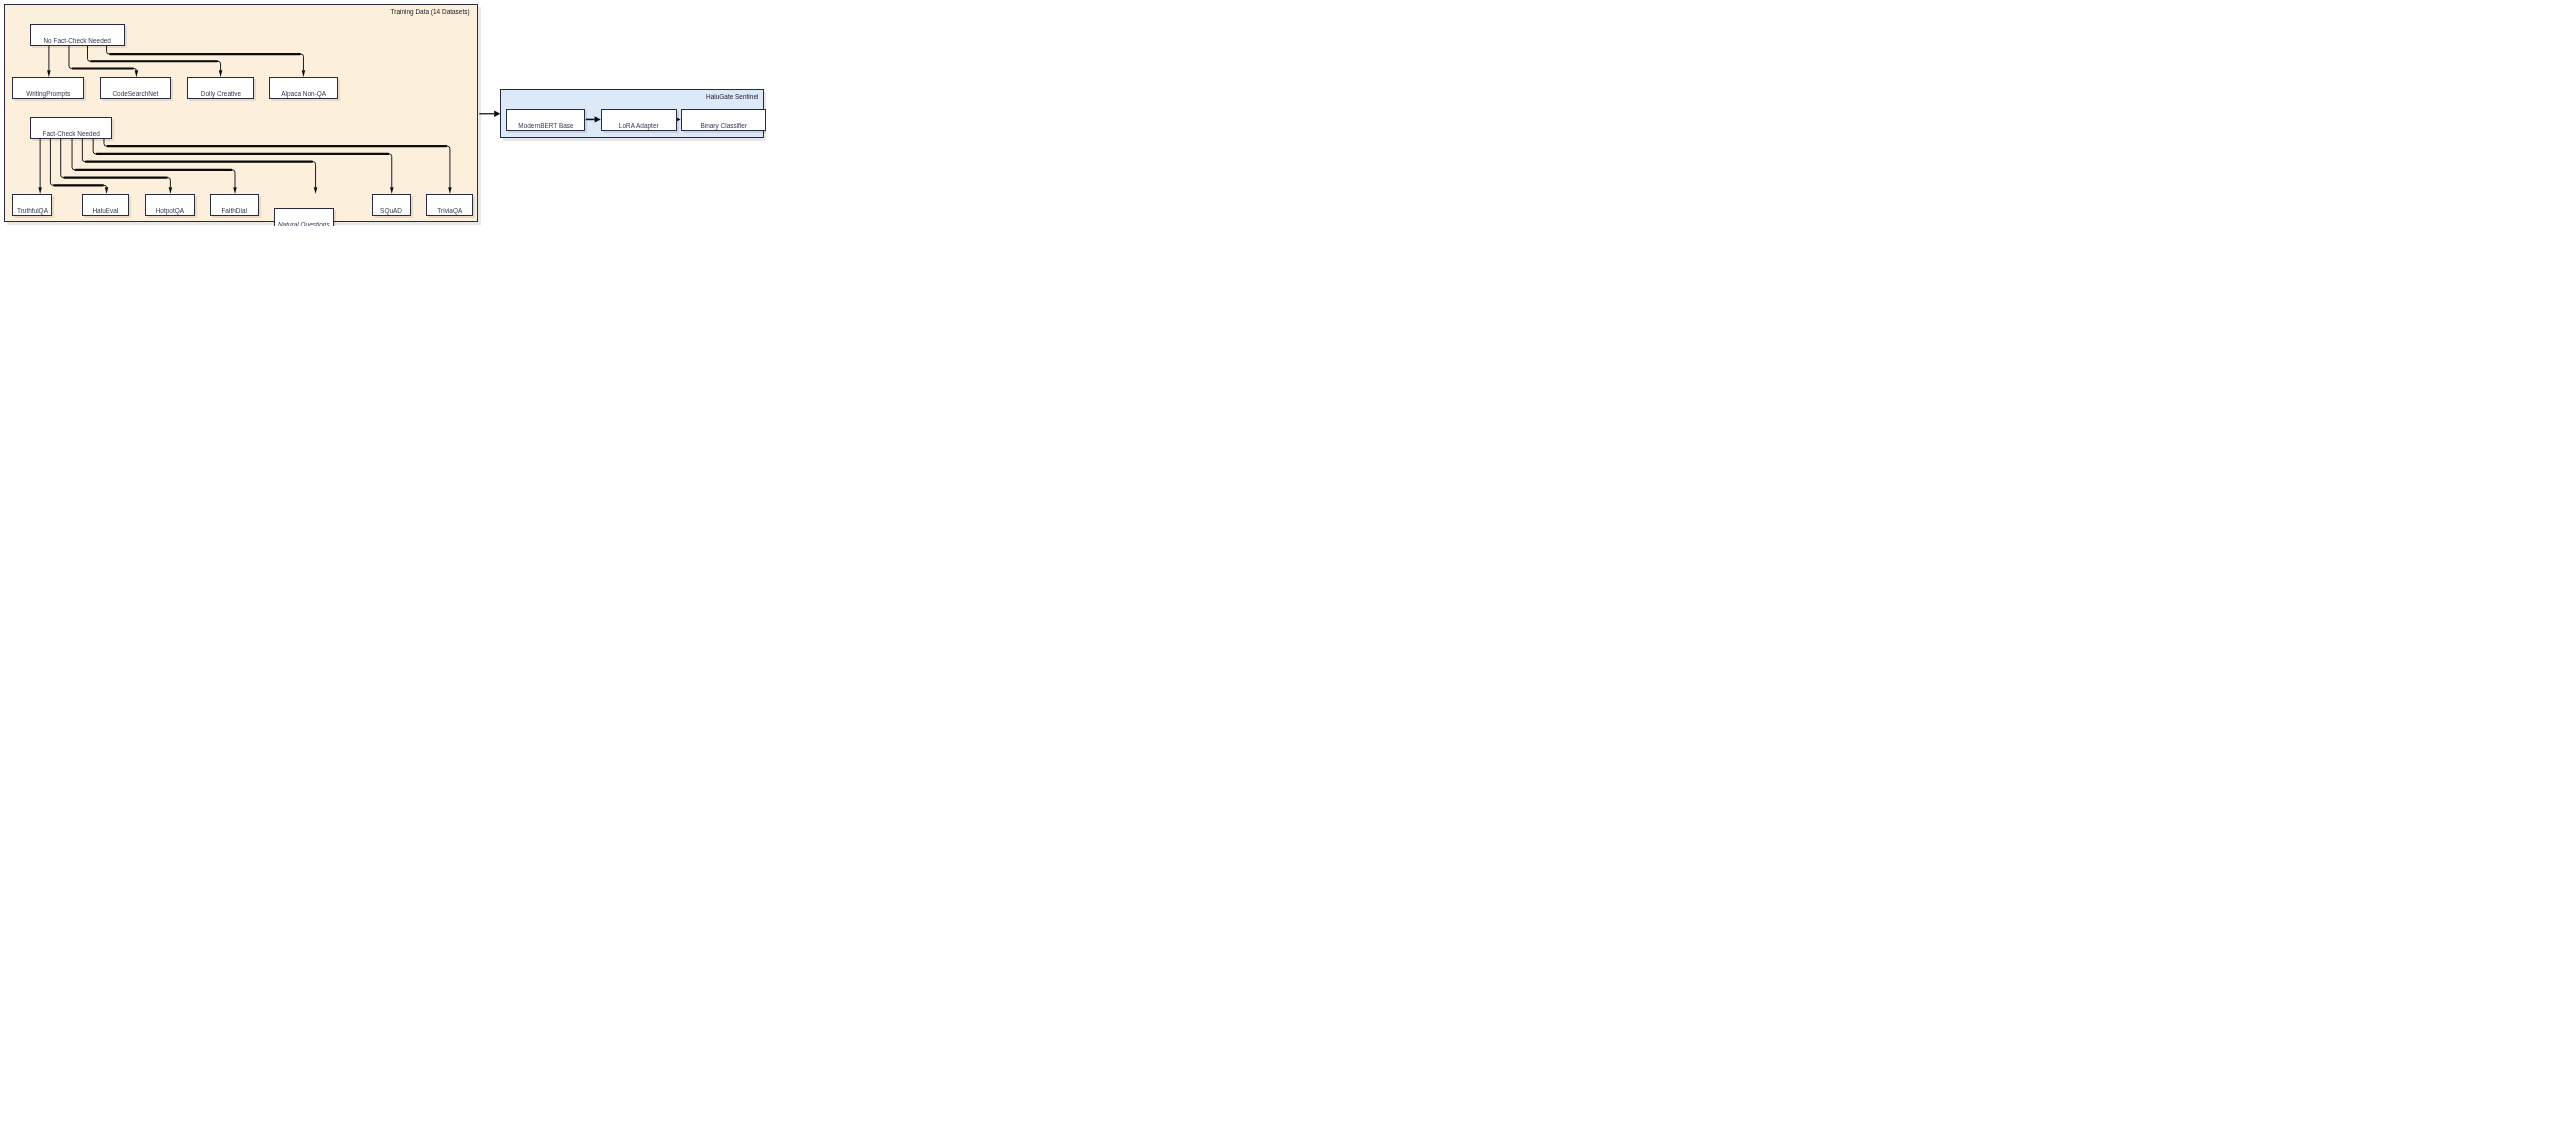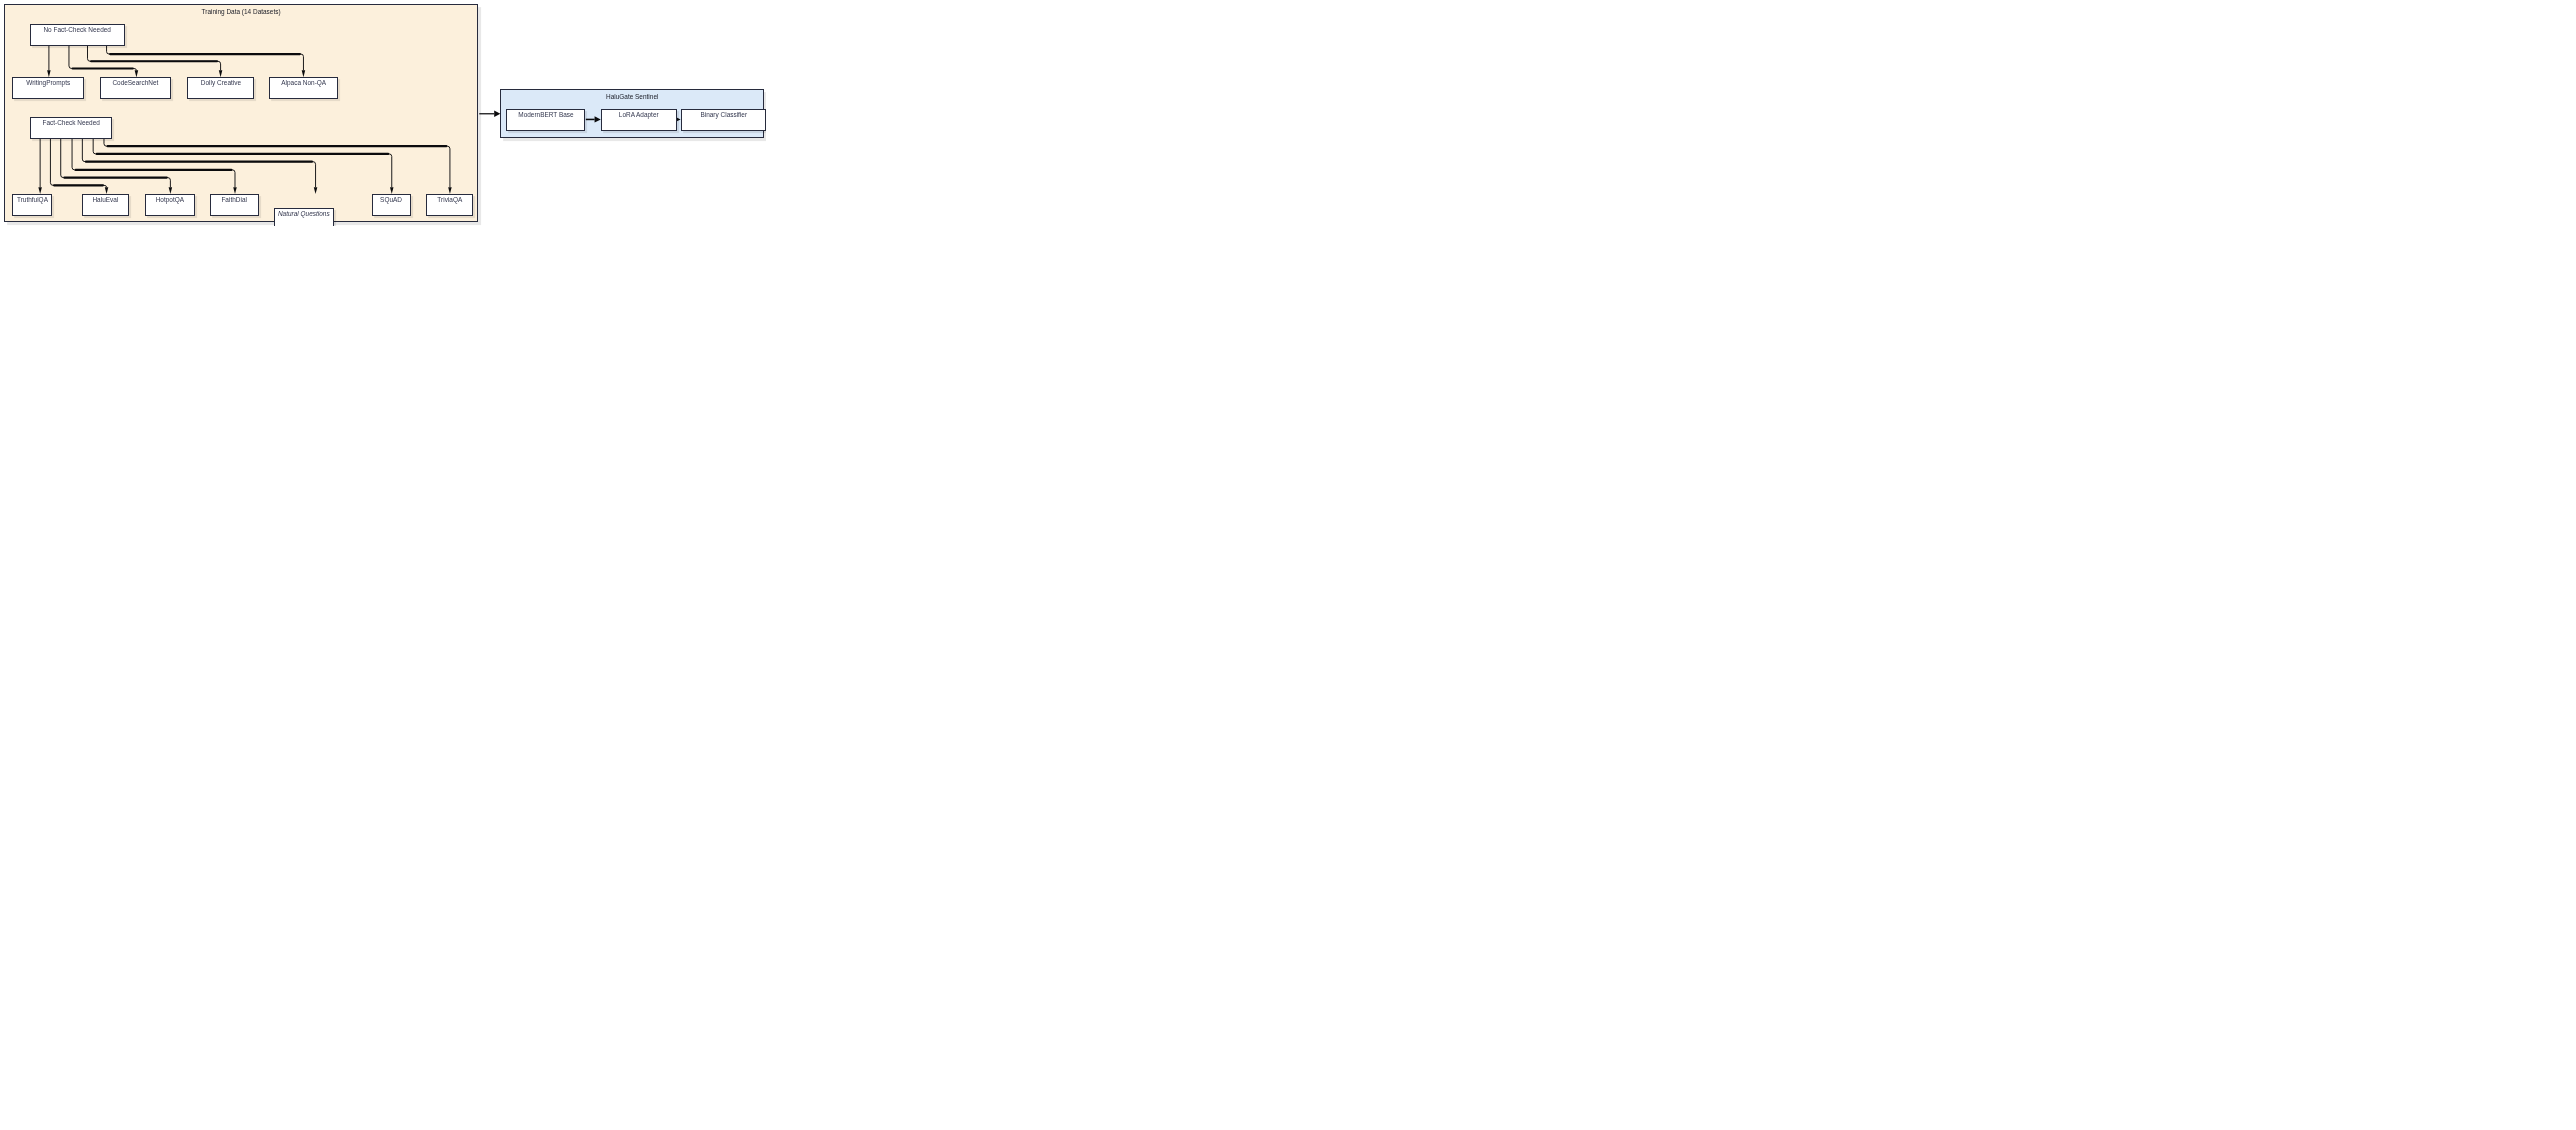--- a/index.html
+++ b/index.html
@@ -15,30 +15,30 @@
   }
   .group{
     position:absolute; box-sizing:border-box;
     border:1.3px solid var(--box-border);
     box-shadow:3.1px 3.1px 0 rgba(0,0,0,0.09);
     z-index:1;
   }
   #g-training{left:4.1px; top:4.1px; width:474px; height:218px; background:var(--training-bg);}
   #g-halugate{left:500px; top:89px; width:264px; height:49px; background:var(--halugate-bg);}
   .group-title{
-    position:absolute; top:2.1px; left:0; right:0; text-align:center;
+    position:absolute; top:2.1px; left:0; right:0; text-align:right;
     font-size:7.7px; line-height:9.3px; color:var(--title-text); white-space:nowrap;
   }
   .group-title .lbl{display:inline-block; transform:scaleX(0.84); transform-origin:center;}
   .wires{position:absolute; left:0; top:0; z-index:2; pointer-events:none;}
   .node{
     position:absolute; box-sizing:border-box; background:var(--node-bg);
     border:1.1px solid var(--box-border);
     box-shadow:2.1px 2.1px 0 rgba(0,0,0,0.085);
-    display:flex; align-items:flex-start; justify-content:center;
+    display:flex; align-items:flex-end; justify-content:center;
     font-size:7.7px; color:var(--text); z-index:3; white-space:nowrap;
   }
   .node .lbl{display:inline-block; transform:scaleX(0.84); transform-origin:center;}
   
   #n-nofact     {left:30px;  top:24px;  width:95px; height:22px;}
   #n-writing    {left:12.4px;  top:77px; width:72px; height:21.6px;}
   #n-codesearch {left:100px; top:77px; width:71px; height:21.6px;}
   #n-dolly      {left:187px; top:77px; width:67px; height:21.6px;}
   #n-alpaca     {left:269px; top:77px; width:69px; height:21.6px;}
   #n-fact       {left:30px;  top:117px; width:82px; height:21.6px;}

